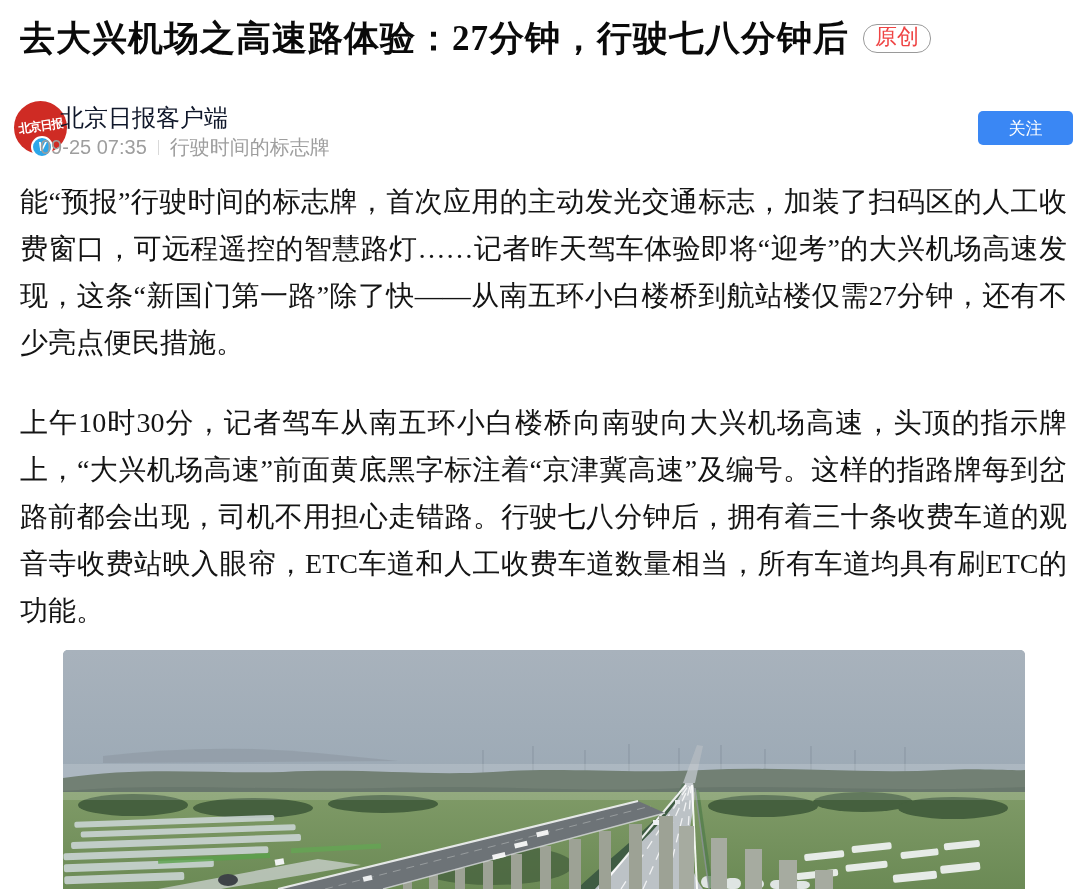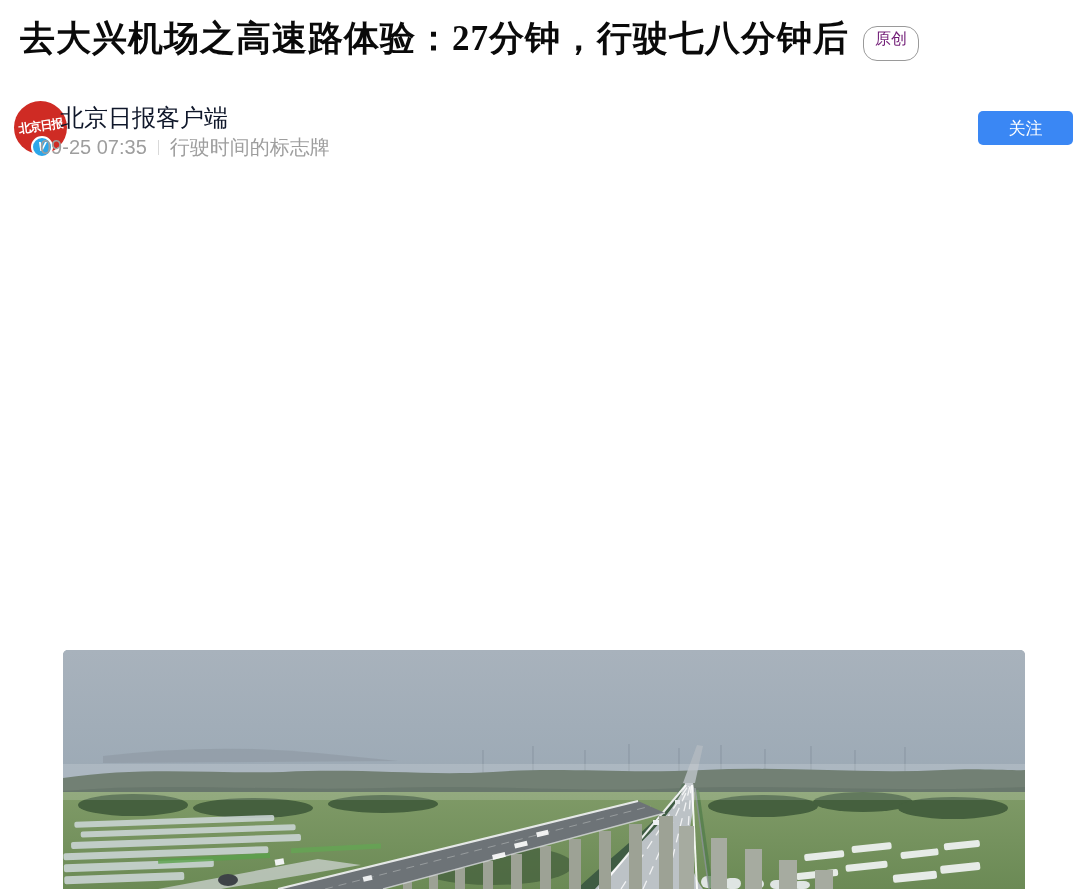--- a/index.html
+++ b/index.html
@@ -13,24 +13,24 @@
   *{margin:0;padding:0;box-sizing:border-box;}
   html,body{width:1087px;height:889px;background:#ffffff;overflow:hidden;}
   .page{position:relative;width:1087px;height:889px;background:#fff;
         font-family:"Liberation Sans","DejaVu Sans",sans-serif;}
 
   
   .title{position:absolute;left:20px;top:16px;right:16px;
          font-family:"Liberation Serif","DejaVu Serif",serif;
          font-size:35px;font-weight:700;color:#0a0a0a;line-height:46px;
          letter-spacing:1px;white-space:nowrap;}
-  .badge{display:inline-block;margin-left:14px;padding:1px 11px 10px;
+  .badge{display:inline-block;margin-left:14px;padding:1px 11px 4px;
          border:1px solid var(--badge-border,#9a9a9a);border-radius:14px;
          font-family:"Liberation Sans","DejaVu Sans",sans-serif;
-         font-size:16px;font-weight:400;color:#701a75;vertical-align:6px;
+         font-size:22px;font-weight:400;color:#ef4444;vertical-align:6px;
          letter-spacing:0;line-height:22px;}
 
   
   .author-row{position:absolute;left:14px;top:100px;right:14px;height:58px;}
   .avatar{position:absolute;left:0;top:1px;width:53px;height:53px;border-radius:50%;
           background:var(--brand-red,#cf2b24);cursor:pointer;}
   .avatar-text{position:absolute;left:0;right:0;top:17px;text-align:center;
           color:#fff;font-size:12px;font-weight:700;letter-spacing:-1px;
           font-family:"Liberation Serif","DejaVu Serif",serif;
           transform:rotate(-8deg);}
@@ -75,20 +75,22 @@
     <div class="author-name">北京日报客户端</div>
     <div class="author-meta">
       <span>09-25 07:35</span>
       <span class="meta-divider"></span>
       <span>行驶时间的标志牌</span>
     </div>
     <button class="follow-btn">关注</button>
   </div>
 
   <div class="content">
+    <p>能“预报”行驶时间的标志牌，首次应用的主动发光交通标志，加装了扫码区的人工收费窗口，可远程遥控的智慧路灯……记者昨天驾车体验即将“迎考”的大兴机场高速发现，这条“新国门第一路”除了快——从南五环小白楼桥到航站楼仅需27分钟，还有不少亮点便民措施。</p>
+    <p>上午10时30分，记者驾车从南五环小白楼桥向南驶向大兴机场高速，头顶的指示牌上，“大兴机场高速”前面黄底黑字标注着“京津冀高速”及编号。这样的指路牌每到岔路前都会出现，司机不用担心走错路。行驶七八分钟后，拥有着三十条收费车道的观音寺收费站映入眼帘，ETC车道和人工收费车道数量相当，所有车道均具有刷ETC的功能。</p>
   </div>
 
   <div class="photo">
     <svg viewBox="0 0 962 239" preserveAspectRatio="none">
       <defs>
         <linearGradient id="sky" x1="0" y1="0" x2="0" y2="1">
           <stop offset="0" stop-color="#a8b2bc"></stop>
             <stop offset="1" stop-color="#9aa8b4"></stop>
         </linearGradient>
         <linearGradient id="ground" x1="0" y1="0" x2="0" y2="1">

